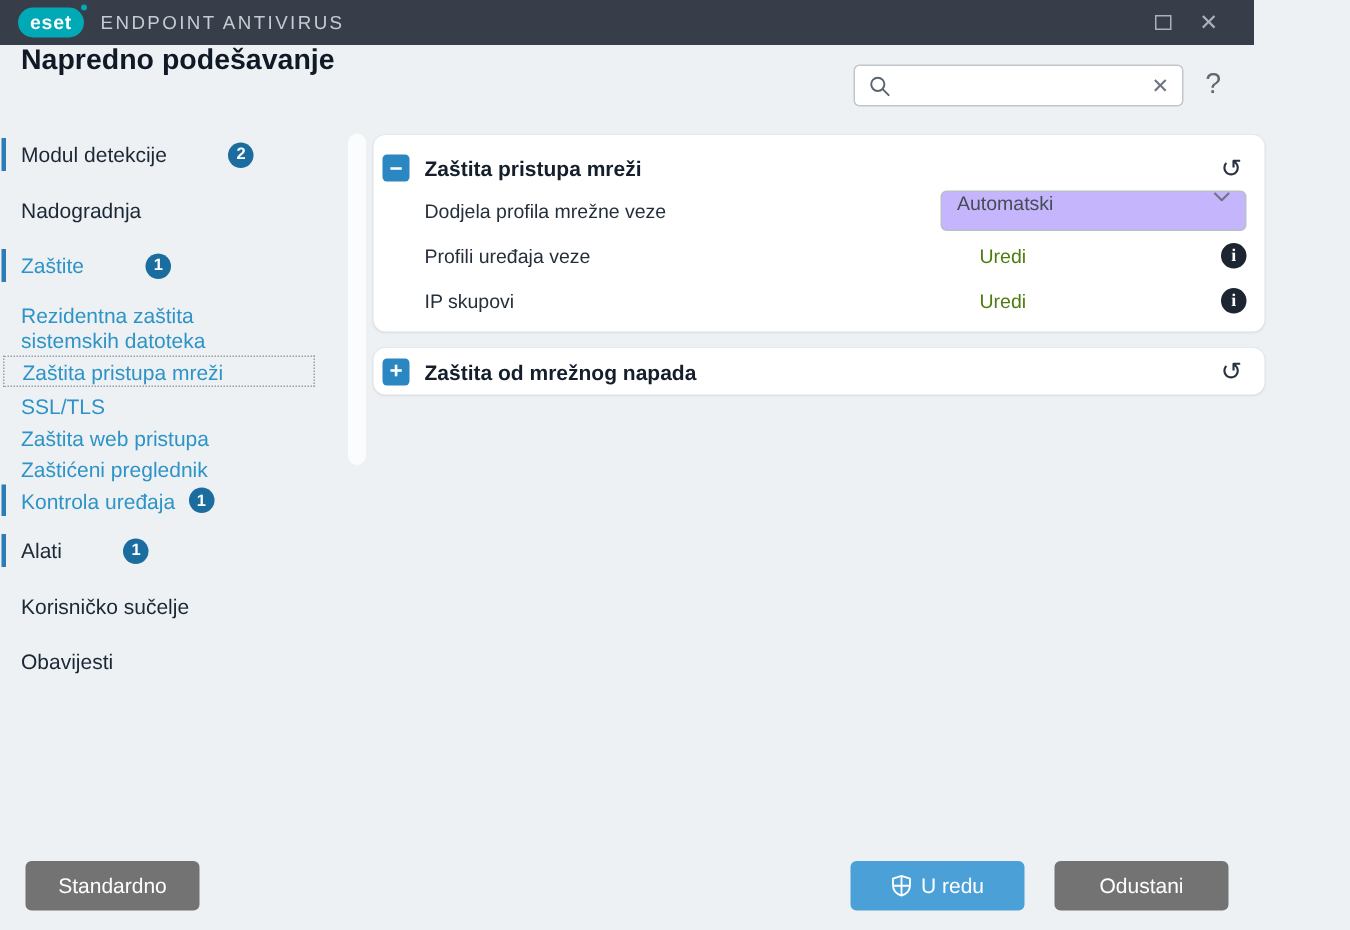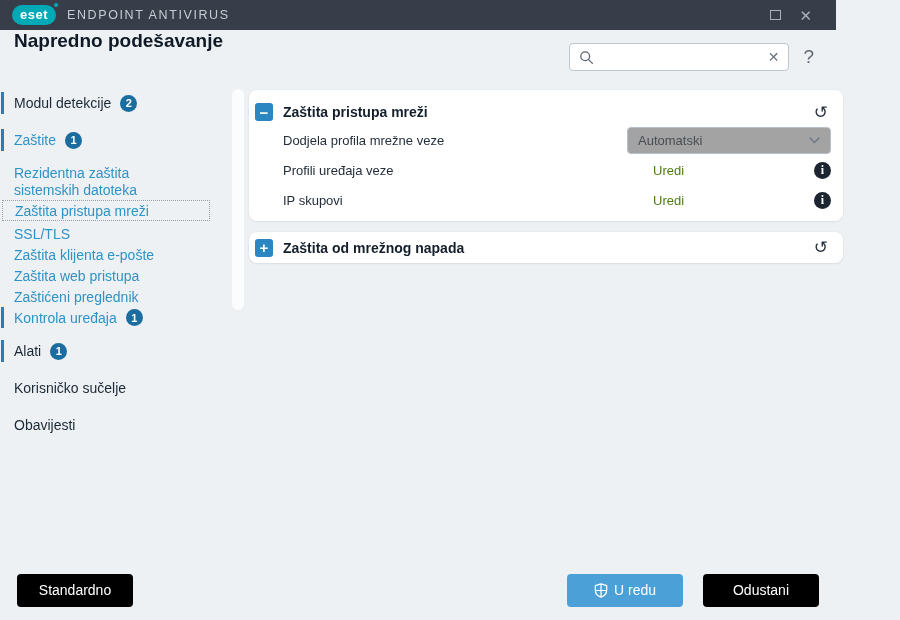--- a/index.html
+++ b/index.html
@@ -32,21 +32,21 @@
                      font-family:"Liberation Sans", sans-serif; }
   .clear-x { color:#6b7480; font-size:14px; cursor:pointer; }
   .help { color:#5f6872; font-size:19px; cursor:pointer; }
 
   
   .bodyarea { flex:1; display:flex; position:relative; }
   .sidebar { width:233px; flex:none; font-size:14px; }
   .nav { position:relative; padding-left:14px; display:flex; align-items:center; cursor:pointer; }
   .nav .bar { position:absolute; left:1px; top:0; bottom:0; width:3px; background:#2d7cb5; }
   .nav.link { color:#2e93c6; }
-  .nav.top { height:22px; margin-top:15px; }
+  .nav.top { height:22px; margin-top:15px;gap:32px; }
   .nav.first { margin-top:8px; }
   .nav.sub { height:21px; }
   .nav.twoline { height:34px; margin-top:14px; line-height:17px; align-items:flex-start; }
   .nav.twoline span.lbl { display:inline-block; max-width:168px; }
   .nav.selected { border:1px dotted #97a1aa; height:21px; width:208px; margin:1px 0 0 2px; padding-left:12px; }
   .nav.after-sel { margin-top:2px; }
   .nav.gap12 { margin-top:12px; }
   .nav.gap16 { margin-top:16px; }
   .badge { min-width:17px; height:17px; border-radius:9px; background:#1b6da0; color:#fff; font-size:11px;
            font-weight:bold; display:inline-flex; align-items:center; justify-content:center; margin-left:9px; padding:0 4px; }
@@ -59,35 +59,35 @@
           box-shadow:0 1px 2px rgba(30,40,50,.08), 0 0 0 1px rgba(30,40,50,.02); }
   .card1 { height:131px; padding:9px 12px 0 6px; }
   .card-head { display:flex; align-items:center; height:26px; }
   .pm { width:18px; height:18px; border-radius:3px; background:#2b87c2; color:#fff; flex:none;
         display:flex; align-items:center; justify-content:center; font-size:15px; font-weight:bold; cursor:pointer; }
   .sec-title { margin-left:10px; font-size:14px; font-weight:700; color:#141f2b; }
   .reset { margin-left:auto; margin-right:3px; color:#273140; font-size:17px; line-height:1; cursor:pointer; }
   .row { display:flex; align-items:center; height:30px; padding-left:28px; }
   .row-label { width:344px; flex:none; font-size:13px; color:#252f3b; }
   .ctl-area { flex:1; display:flex; align-items:center; }
-  .dropdown { width:204px; height:27px; border:1px solid #b9c0c7; border-radius:4px; background:#a3a3a3;
-              display:flex; align-items:center; padding:0 10px; font-size:13px; color:#454d55; cursor:pointer; }
+  .dropdown { width:204px; height:27px; border:1px solid #b9c0c7; border-radius:4px; background:#c4b5fd;
+              display:flex; align-items:flex-start; padding:0 10px; font-size:13px; color:#454d55; cursor:pointer; }
   .dd-chevron { margin-left:auto; display:flex; }
   .link-edit { color:#4d7c0f; font-size:13px; cursor:pointer;margin-left:26px; }
   .info { margin-left:auto; width:17px; height:17px; border-radius:50%; background:#1d2530; color:#fff;
           display:flex; align-items:center; justify-content:center; font-size:12px; font-weight:bold;
           font-family:"Liberation Serif", serif; cursor:pointer; }
   .card2 { margin-top:11px; height:31px; display:flex; align-items:center; padding:0 12px 0 6px; }
 
   
   .footer { height:60px; flex:none; display:flex; align-items:center; padding:0 17px; }
   .btn { height:33px; width:116px; border:none; border-radius:4px; color:#fff; font-size:14px;
          font-family:"Liberation Sans", sans-serif; display:flex; align-items:center; justify-content:center;
          gap:6px; cursor:pointer; }
-  .btn-gray { background:#000000;text-align:right; }
+  .btn-gray { background:#737373;text-align:right; }
   .btn-blue { background:#4ba1d7; margin-left:auto; }
   .btn-cancel { margin-left:20px; }
 </style>
 </head>
 <body>
 
 <div class="window">
 
   <div class="titlebar">
     <span class="logo">eset</span>
@@ -114,36 +114,36 @@
   </div>
 
   <div class="bodyarea">
 
     <div class="sidebar">
       <div class="nav top first">
         <span class="bar"></span>
         <span>Modul detekcije</span>
         <span class="badge">2</span>
       </div>
+      <div class="nav top">
+        <span>Nadogradnja</span>
+      </div>
       <div class="nav top link">
         <span class="bar"></span>
         <span>Zaštite</span>
         <span class="badge">1</span>
       </div>
       <div class="nav sub link twoline">
         <span class="lbl">Rezidentna zaštita sistemskih datoteka</span>
       </div>
       <div class="nav sub link selected">
         <span>Zaštita pristupa mreži</span>
       </div>
       <div class="nav sub link after-sel">
         <span>SSL/TLS</span>
-      </div>
-      <div class="nav sub link">
-        <span>Zaštita klijenta e-pošte</span>
       </div>
       <div class="nav sub link">
         <span>Zaštita web pristupa</span>
       </div>
       <div class="nav sub link">
         <span>Zaštićeni preglednik</span>
       </div>
       <div class="nav sub link">
         <span class="bar"></span>
         <span>Kontrola uređaja</span>

